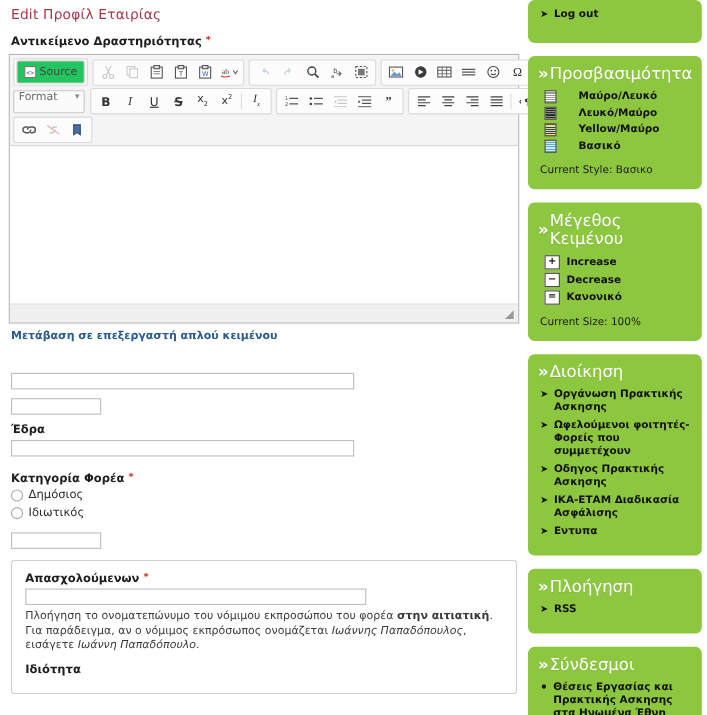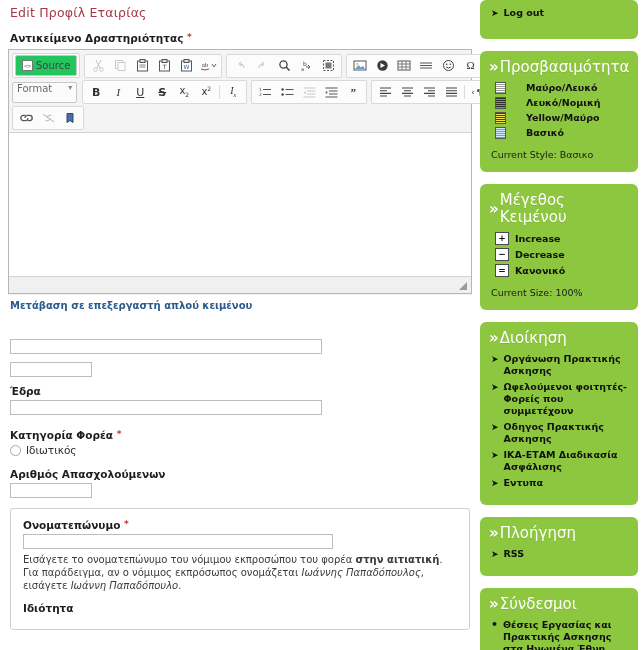--- a/index.html
+++ b/index.html
@@ -459,36 +459,39 @@
     <input class="txt wide" value="" style="">
 
     <div class="spacer-md"></div>
 
     <div class="field-label">
       <span>Κατηγορία Φορέα</span>
       <span class="req">*</span>
     </div>
     <div class="radio-row">
       <span class="radio"></span>
+      <span class="radio-lbl">Δημόσιος</span>
+    </div>
+    <div class="radio-row">
+      <span class="radio"></span>
       <span class="radio-lbl">Ιδιωτικός</span>
     </div>
 
     <div class="spacer-sm"></div>
 
-    <div class="field-label">Αριθμός Απασχολούμενων</div>
     <input class="txt small" value="" style="">
 
     <div class="fs-box">
 
       <div class="fs-label">
-        <span>Ονοματεπώνυμο</span>
+        <span>Απασχολούμενων</span>
         <span class="req">*</span>
       </div>
       <input class="txt fs" style="margin-left: 0px;" value="">
-      <div class="help"><span>Εισάγετε το ονοματεπώνυμο του νόμιμου εκπροσώπου του φορέα </span><b>στην αιτιατική</b><span>. Για παράδειγμα, αν ο νόμιμος εκπρόσωπος ονομάζεται </span><i>Ιωάννης Παπαδόπουλος</i><span>, εισάγετε </span><i>Ιωάννη Παπαδόπουλο</i><span>.</span></div>
+      <div class="help"><span>Πλοήγηση το ονοματεπώνυμο του νόμιμου εκπροσώπου του φορέα </span><b>στην αιτιατική</b><span>. Για παράδειγμα, αν ο νόμιμος εκπρόσωπος ονομάζεται </span><i>Ιωάννης Παπαδόπουλος</i><span>, εισάγετε </span><i>Ιωάννη Παπαδόπουλο</i><span>.</span></div>
 
       <div class="fs-label">Ιδιότητα</div>
 
     </div>
 
   </div>
 
   <div class="sidebar">
 
     <div class="block plain">
@@ -504,21 +507,21 @@
       <div class="bhead">
         <span class="chev">»</span>
         <span>Προσβασιμότητα</span>
       </div>
       <div class="a11y-item">
         <span class="a11y-ico" style="background:repeating-linear-gradient(#fff,#fff 1px,#999 1px,#999 2px)"></span>
         <span class="a11y-lbl">Μαύρο/Λευκό</span>
       </div>
       <div class="a11y-item">
         <span class="a11y-ico" style="background:repeating-linear-gradient(#2e2e2e,#2e2e2e 1px,#8a8a8a 1px,#8a8a8a 2px)"></span>
-        <span class="a11y-lbl">Λευκό/Νομική</span>
+        <span class="a11y-lbl">Λευκό/Μαύρο</span>
       </div>
       <div class="a11y-item">
         <span class="a11y-ico" style="background:repeating-linear-gradient(#2436a8,#2436a8 1px,#f2e14a 1px,#f2e14a 2px)"></span>
         <span class="a11y-lbl">Yellow/Μαύρο</span>
       </div>
       <div class="a11y-item">
         <span class="a11y-ico" style="background:repeating-linear-gradient(#cfeaf8,#cfeaf8 1px,#5aa9d6 1px,#5aa9d6 2px)"></span>
         <span class="a11y-lbl">Βασικό</span>
       </div>
       <div class="cur">Current Style: Βασικο</div>

